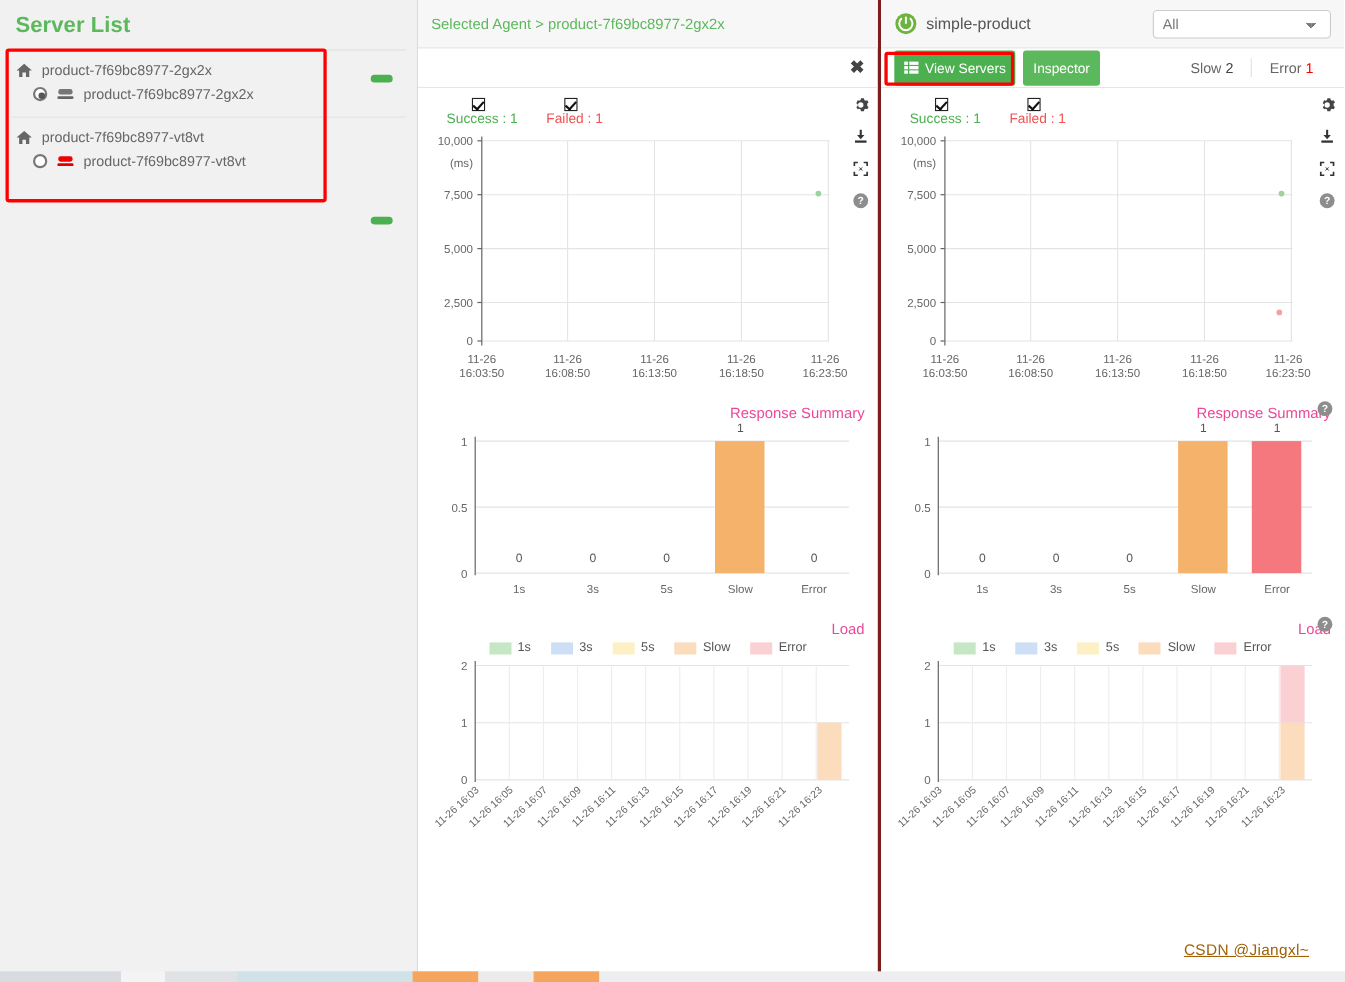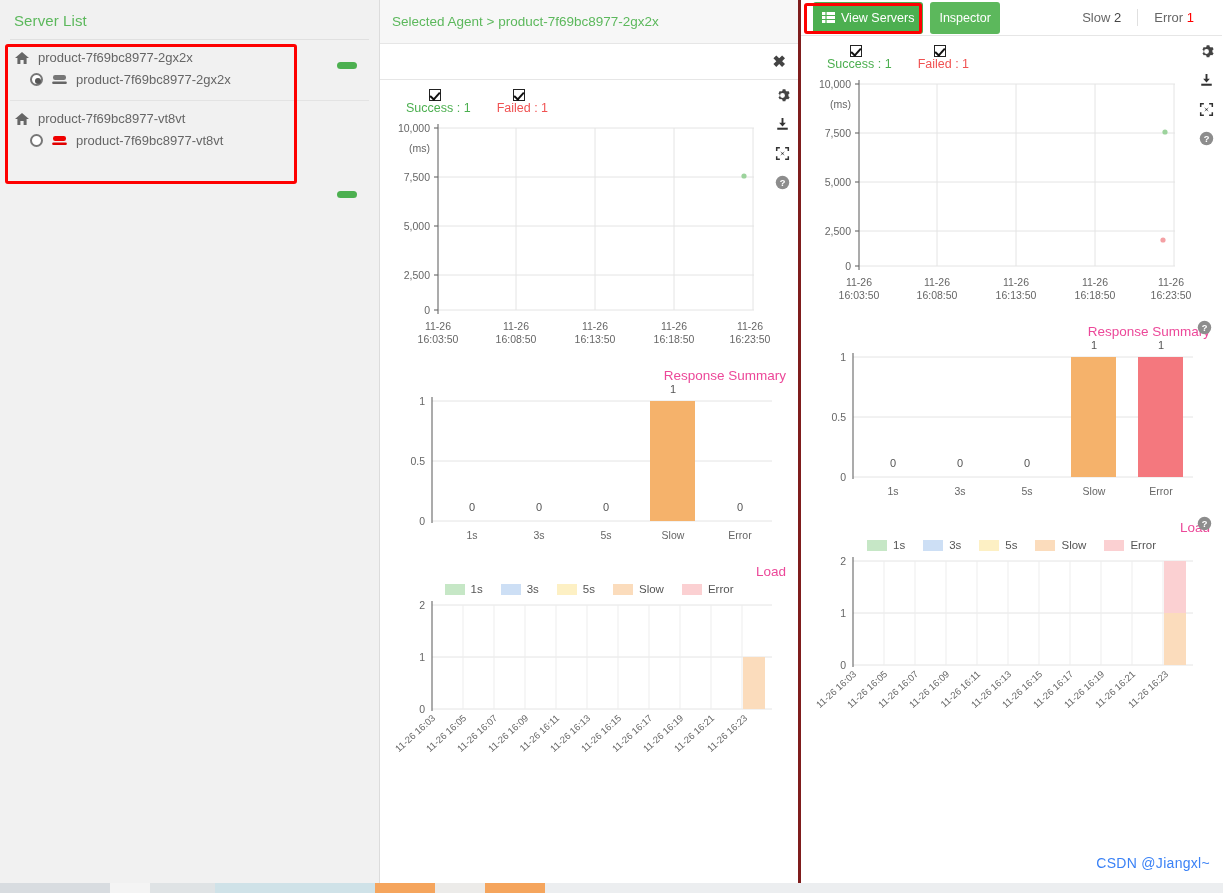--- a/index.html
+++ b/index.html
@@ -17,23 +17,24 @@
   
   .sidebar {
     width: 380px; height: 893px;
     background: #f1f1f1;
     border-right: 1px solid #dcdcdc;
     position: relative;
     flex: 0 0 380px;
   }
   .sidebar-title {
     color: #5cb85c;
-    font-size: 15px;
+    font-size: 20px;
     padding: 12px 0 10px 14px;
     letter-spacing: .1px;
+    font-weight: bold;
   }
   .sidebar-divider { height: 1px; background: #e0e0e0; margin: 0 10px; }
   .server-group {
     position: relative;
     padding: 8px 0 10px 0;
   }
   .group-divider { height: 1px; background: #e3e3e3; margin: 0 10px; }
   .group-head {
     display: flex; align-items: center;
     padding: 2px 0 2px 14px;
@@ -157,22 +158,22 @@
   .axis-txt-sm { font-family: "Liberation Sans", sans-serif; font-size: 9.5px; fill: #666; }
   .grid-line { stroke: #e4e4e4; stroke-width: 1; }
   .axis-line { stroke: #666; stroke-width: 1.1; }
   .bar-val { font-family: "Liberation Sans", sans-serif; font-size: 11px; fill: #555; }
 
   .legend-sq { width: 20px; height: 11px; margin-right: 6px; }
   .load-legend { display: flex; align-items: center; justify-content: center; margin: 4px 0 2px 0; }
   .ll-item { display: flex; align-items: center; margin: 0 9px; font-size: 11.5px; color: #555; }
 
   .watermark {
-    position: absolute; right: 12px; bottom: 22px;
-    color: #3b82f6; font-size: 14px; letter-spacing: .3px;
+    position: absolute; right: 32px; bottom: 22px;
+    color: #a16207; font-size: 14px; letter-spacing: .3px; text-decoration: underline;
   }
   .bottom-strip { position: absolute; left: 0; bottom: 0; width: 1223px; height: 10px; display: flex; }
 </style>
 </head>
 <body>
 
 <div class="app">
 
   <div class="sidebar">
     <div class="sidebar-title">Server List</div>
@@ -375,20 +376,31 @@
           <text x="261" y="122" transform="rotate(-42 261 122)" text-anchor="end">11-26 16:17</text>
           <text x="292" y="122" transform="rotate(-42 292 122)" text-anchor="end">11-26 16:19</text>
           <text x="323" y="122" transform="rotate(-42 323 122)" text-anchor="end">11-26 16:21</text>
           <text x="356" y="122" transform="rotate(-42 356 122)" text-anchor="end">11-26 16:23</text>
         </g>
       </svg>
     </div>
   </div>
 
   <div class="panel right">
+    <div class="panel-head">
+      <svg class="boot-logo" viewBox="0 0 22 22">
+        <circle cx="11" cy="11" r="10" fill="#6db33f"></circle>
+        <rect x="10.1" y="4.2" width="1.9" height="7" rx="0.9" fill="#fff"></rect>
+        <path d="M6.6 6.4a6.3 6.3 0 108.8 0" stroke="#fff" stroke-width="1.9" fill="none" stroke-linecap="round"></path>
+      </svg>
+      <span class="app-name">simple-product</span>
+      <select class="select-all">
+        <option>All</option>
+      </select>
+    </div>
 
     <div class="panel-sub">
       <button class="tab-btn primary">
         <svg class="list-icon" viewBox="0 0 13 11">
           <rect x="0" y="0" width="3.4" height="3" fill="#fff"></rect>
             <rect x="4.6" y="0" width="8.4" height="3" fill="#fff"></rect>
           <rect x="0" y="4" width="3.4" height="3" fill="#fff"></rect>
             <rect x="4.6" y="4" width="8.4" height="3" fill="#fff"></rect>
           <rect x="0" y="8" width="3.4" height="3" fill="#fff"></rect>
             <rect x="4.6" y="8" width="8.4" height="3" fill="#fff"></rect>

